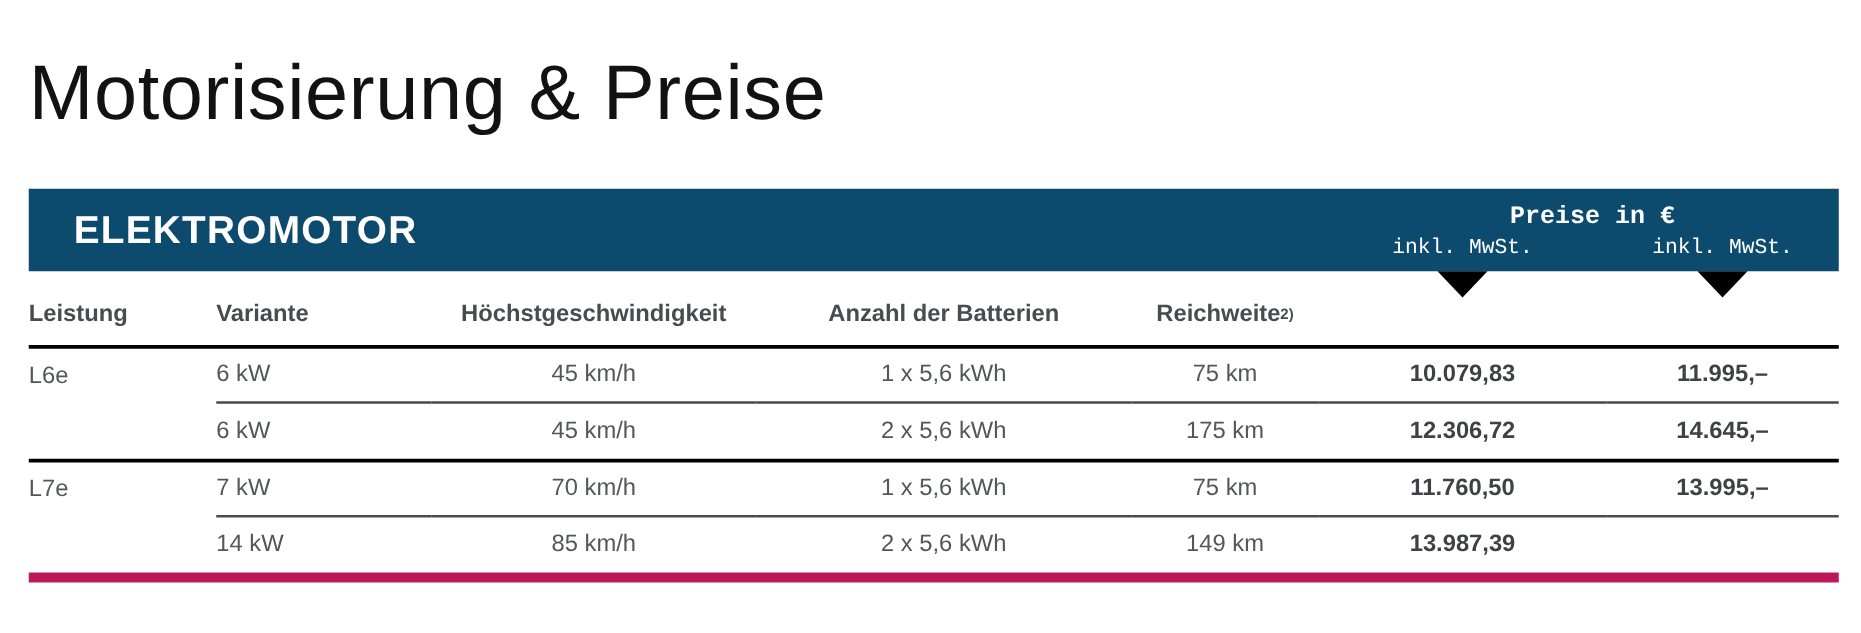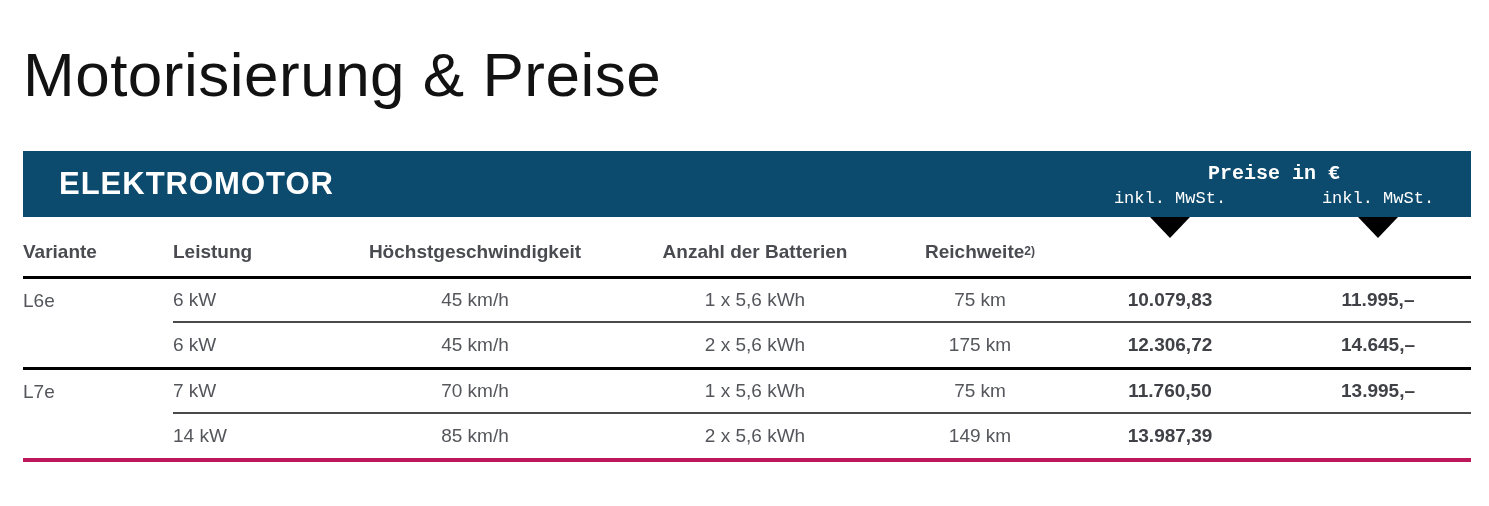--- a/index.html
+++ b/index.html
@@ -99,21 +99,21 @@
     color: #494b50;
   }
   .head-row .cell sup {
     font-size: 12px;
     line-height: 1;
     transform: translateY(-6px);
   }
   .span2 { grid-column: 6 / span 2; }
   .data-row .cell { height: 44px; }
   .group-l6e { border-bottom: 3px solid #000000; }
-  .group-l7e { border-bottom: 4px solid #be185d; }
+  .group-l7e { border-bottom: 8px solid #be185d; }
   .div-after .cell:not(.c1) { border-bottom: 2px solid #4a4a4a; }
   .price { font-weight: bold; color: #3f4146; }
 </style>
 </head>
 <body>
 
 <div class="content">
 
   <h1 class="page-title">Motorisierung &amp; Preise</h1>
 
@@ -124,22 +124,22 @@
       <span class="vat-label vat-excl">inkl. MwSt.</span>
       <span class="vat-label vat-incl">inkl. MwSt.</span>
     </div>
     <div class="arrow-down arrow-left"></div>
     <div class="arrow-down arrow-right"></div>
   </div>
 
   <div>
 
     <div class="trow head-row">
+      <div class="cell al">Leistung</div>
       <div class="cell al c1">Variante</div>
-      <div class="cell al">Leistung</div>
       <div class="cell ac">Höchstgeschwindigkeit</div>
       <div class="cell ac">Anzahl der Batterien</div>
       <div class="cell ac">
         <span>Reichweite</span>
           <sup>2)</sup>
       </div>
     </div>
 
     <div class="group-l6e">
       <div class="trow data-row div-after">

